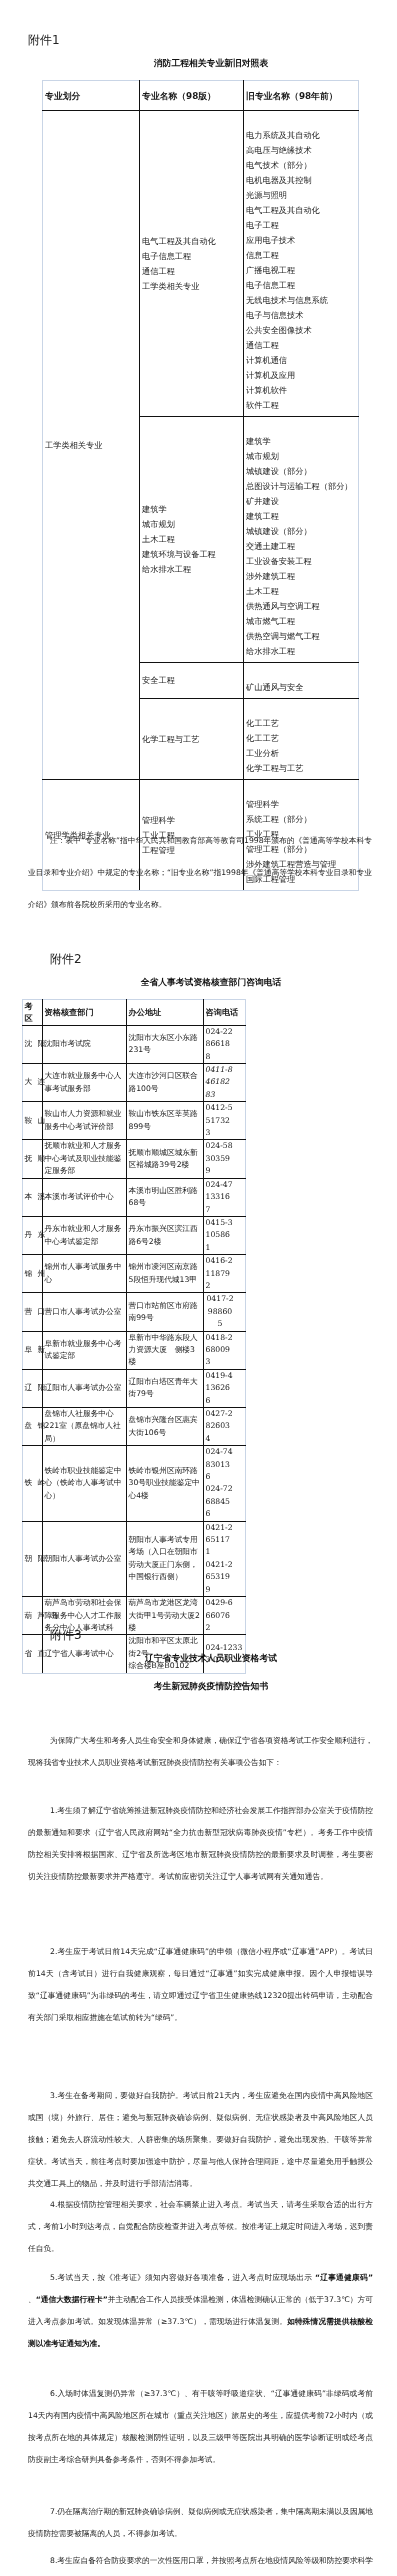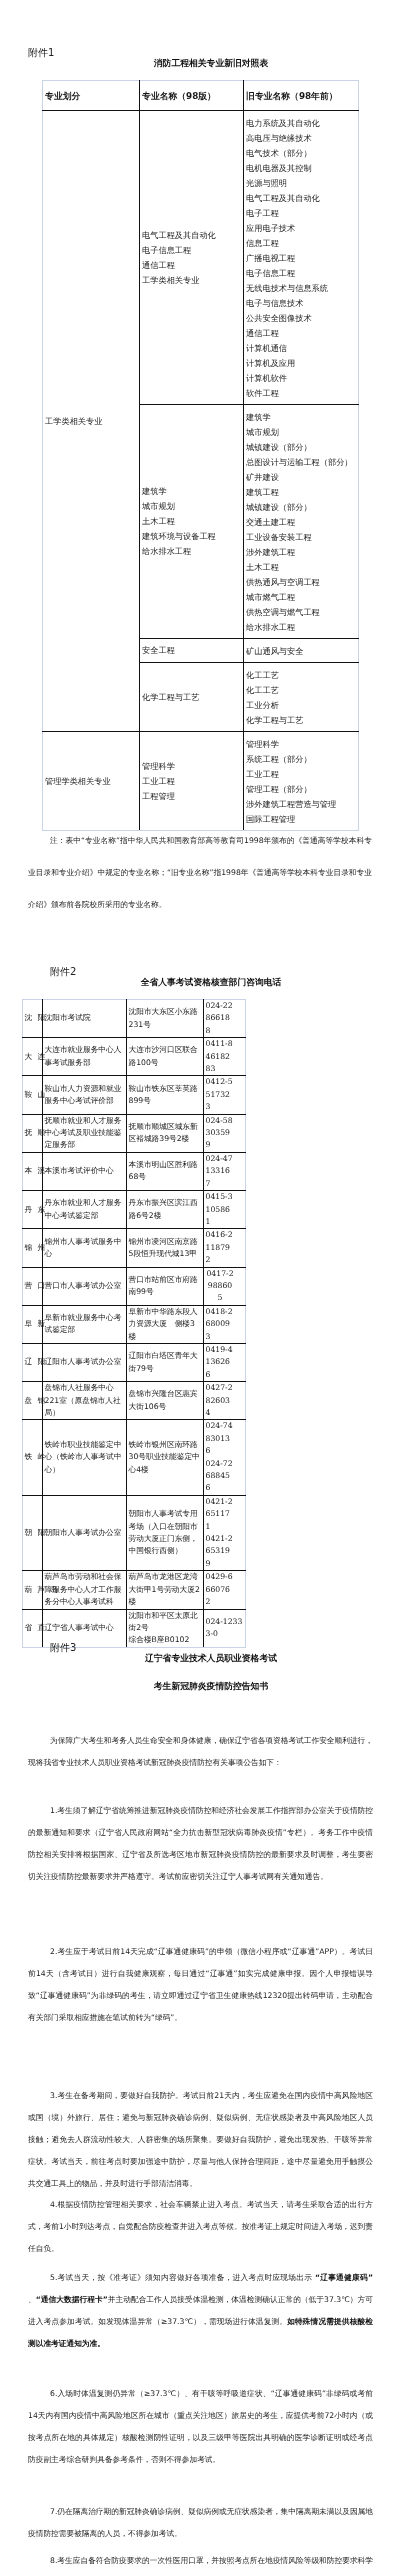--- a/index.html
+++ b/index.html
@@ -5,38 +5,38 @@
   html, body { margin: 0; padding: 0; background: #ffffff; }
   body {
     width: 398px;
     height: 2972px;
     position: relative;
     overflow: hidden;
     color: #1a1a1a;
     font-family: "DejaVu Sans", "Liberation Sans", sans-serif;
   }
   .abs { position: absolute; }
-  .attach-label { font-size: 10px; color: #222; margin-top: 14px; }
+  .attach-label { font-size: 12px; color: #222; }
   .doc-title { font-size: 8.8px; font-weight: bold; text-align: center; color: #111; white-space: nowrap; }
 
   
   .t1 {
     position: absolute; left: 42px; top: 80px; width: 316px;
     border-collapse: collapse; table-layout: fixed;
     border: 0.5px solid #c9d5e6;
     font-size: 8.2px; line-height: 15px;
   }
   .t1 td { border: 0.5px solid #111; vertical-align: middle; padding: 0 2.1px; }
   .t1 tr:first-child td { border-top: 0.5px solid #c9d5e6; }
   .t1 td:first-child { border-left: 0.5px solid #c9d5e6; margin-left: 8px; }
   .t1 td:last-child { border-right: 0.5px solid #c9d5e6; }
   .t1 tr:last-child td { border-bottom: 0.5px solid #c9d5e6; }
   .t1 .hdr td { font-weight: bold; height: 29px; line-height: 12px; font-size: 8.8px; }
   .t1 .list div { line-height: 15px; }
-  .t1 td.old { padding-top: 5px; padding-bottom: 3.1px; }
+  .t1 td.old { padding-top: 17px; padding-bottom: 3.1px; }
 
   .note { font-size: 7.7px; line-height: 32px; color: #222; }
 
   
   .t2 {
     position: absolute; left: 22px; top: 999px; width: 223px;
     border-collapse: collapse; table-layout: fixed;
     border: 0.5px solid #c9d5e6;
     font-size: 7.7px; line-height: 12.4px;
   }
@@ -177,38 +177,44 @@
 <div class="abs doc-title" style="left:0; width:422px; top:977px;">全省人事考试资格核查部门咨询电话</div>
 
 <table class="t2">
   <colgroup>
     <col style="width:20px">
     <col style="width:84px">
     <col style="width:77px">
     <col style="width:42px">
   </colgroup>
   <tbody id="t2-body">
+    <tr class="hdr">
+      <td>考区</td>
+      <td>资格核查部门</td>
+      <td>办公地址</td>
+      <td>咨询电话</td>
+    </tr>
   <tr>
         <td class="region">沈阳</td>
         <td>沈阳市考试院</td>
         <td>
           <div>沈阳市大东区小东路231号</div>
         </td>
         <td class="mono">
           <div style="width: 29px; word-break: break-all;">024-22866188</div>
         </td>
       </tr>
       <tr>
         <td class="region">大连</td>
         <td>大连市就业服务中心人事考试服务部</td>
         <td>
           <div>大连市沙河口区联合路100号</div>
         </td>
         <td class="mono">
-          <div style="width: 29px; word-break: break-all;">0411-84618283</div>
+          <div style="width: 29px; word-break: break-all; font-style: italic;">0411-84618283</div>
         </td>
       </tr>
       <tr>
         <td class="region">鞍山</td>
         <td>鞍山市人力资源和就业服务中心考试评价部</td>
         <td>
           <div>鞍山市铁东区莘英路899号</div>
         </td>
         <td class="mono">
           <div style="width: 29px; word-break: break-all;">0412-5517323</div>

